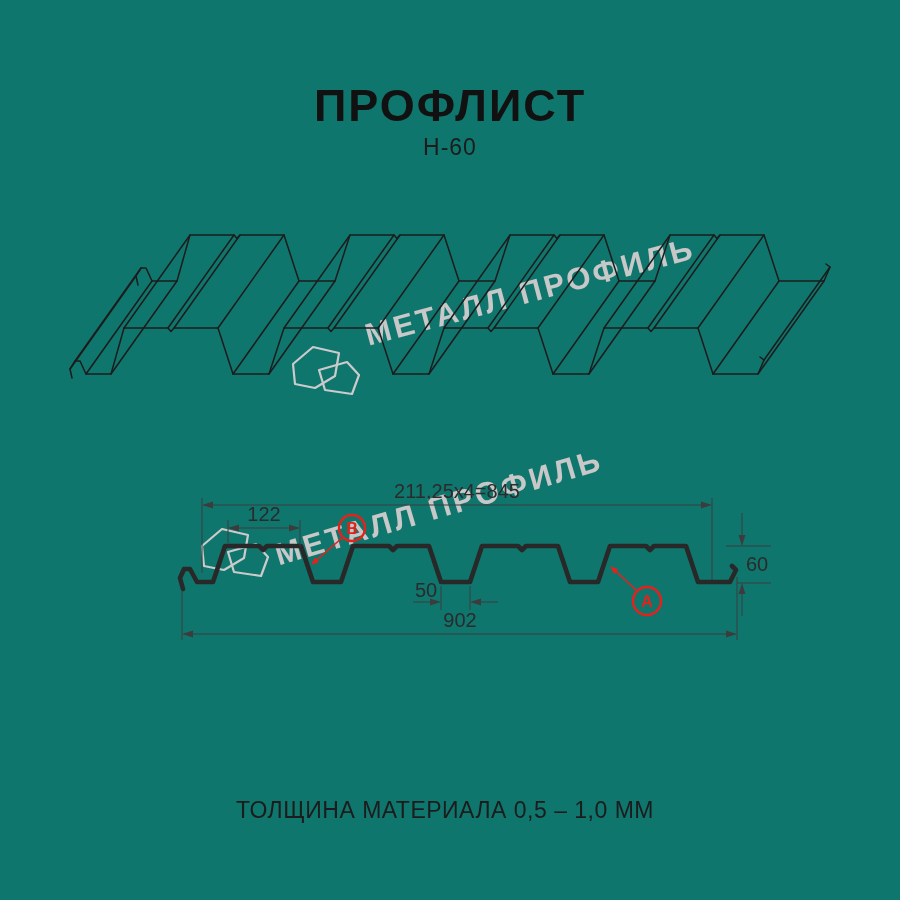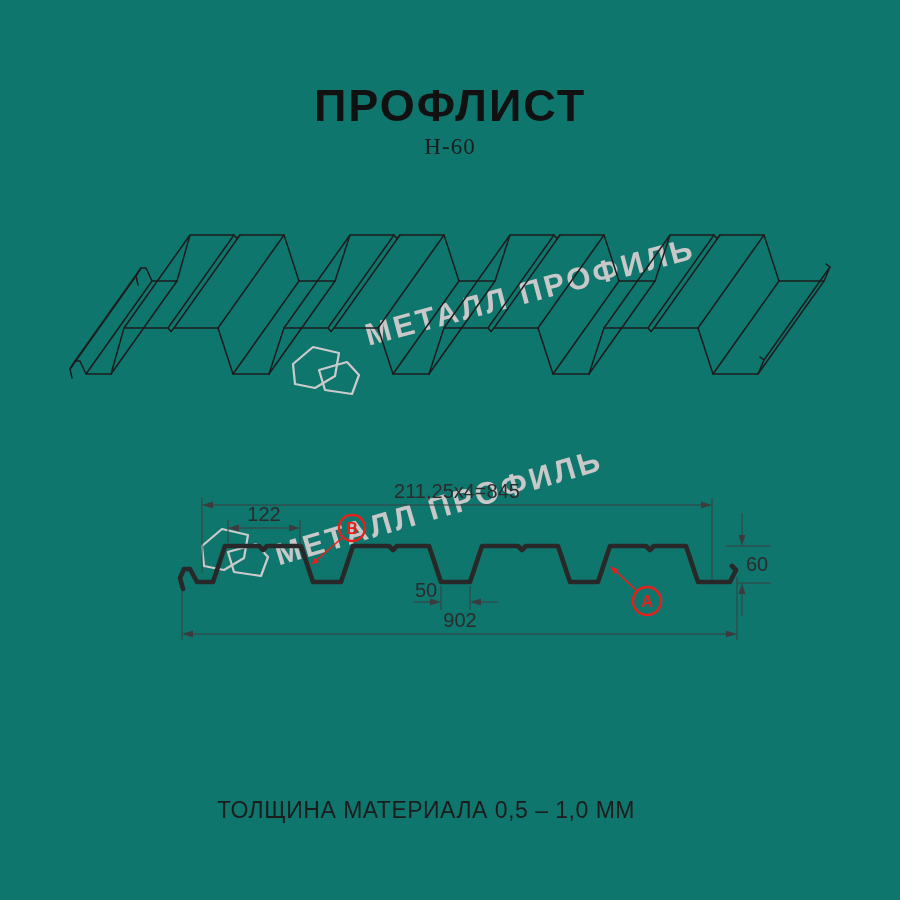--- a/index.html
+++ b/index.html
@@ -1,23 +1,23 @@
 <!DOCTYPE html>
 <html><head>
 <meta charset="utf-8">
 <style>
   html,body{margin:0;padding:0;background:#fff;}
   .canvas{position:relative;width:900px;height:900px;background:#0f766e;overflow:hidden;
           font-family:"Liberation Sans",sans-serif;}
   .page-title{position:absolute;left:0;top:80px;width:900px;text-align:center;
               font-size:45px;font-weight:bold;letter-spacing:2px;color:#111;}
   .model-subtitle{position:absolute;left:0;top:134px;width:900px;text-align:center;
-              font-size:23px;font-weight:400;letter-spacing:1px;color:#1c1c1c;font-family:Liberation Serif, serif;}
+              font-size:23px;font-weight:400;letter-spacing:1px;color:#1c1c1c;}
   .thickness-note{position:absolute;left:0;top:797px;width:852px;text-align:center;
-              font-size:23px;font-weight:400;letter-spacing:0.5px;color:#1c1c1c;}
+              font-size:23px;font-weight:400;letter-spacing:0.5px;color:#1c1c1c;padding-left:19px;}
   .wm-text{position:absolute;color:#c8c8c8;font-weight:bold;font-size:31px;letter-spacing:3px;
            white-space:nowrap;transform-origin:left center;user-select:none;}
   .wm-top{left:366px;top:318px;transform:rotate(-15deg);}
   .wm-bottom{left:276px;top:538px;transform:rotate(-16.5deg);}
   svg.draw{position:absolute;left:0;top:0;}
   .l3d{stroke:#1c1c1c;stroke-width:1.5;fill:none;stroke-linejoin:round;stroke-linecap:round;}
   .prof{stroke:#282828;stroke-width:4.6;fill:none;stroke-linejoin:round;stroke-linecap:round;}
   .dim{stroke:#3c3c3c;stroke-width:1;fill:none;}
   .dimhead{fill:#3c3c3c;stroke:none;}
   .dimtext{fill:#2b2b2b;font-family:"Liberation Sans",sans-serif;font-size:20px;}

